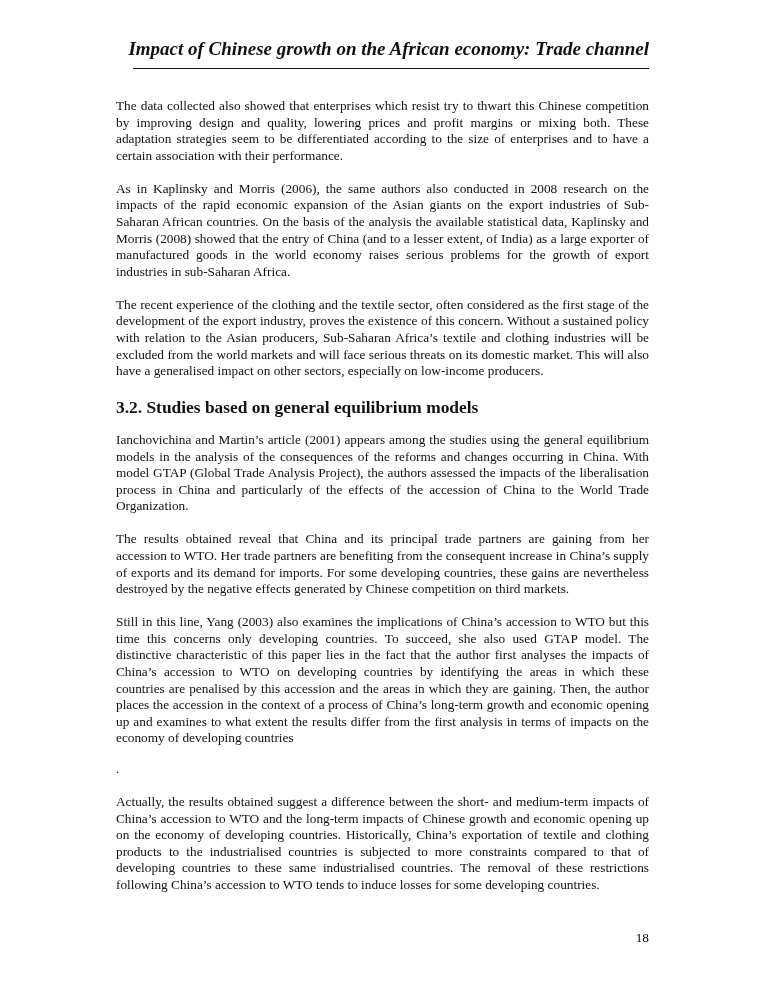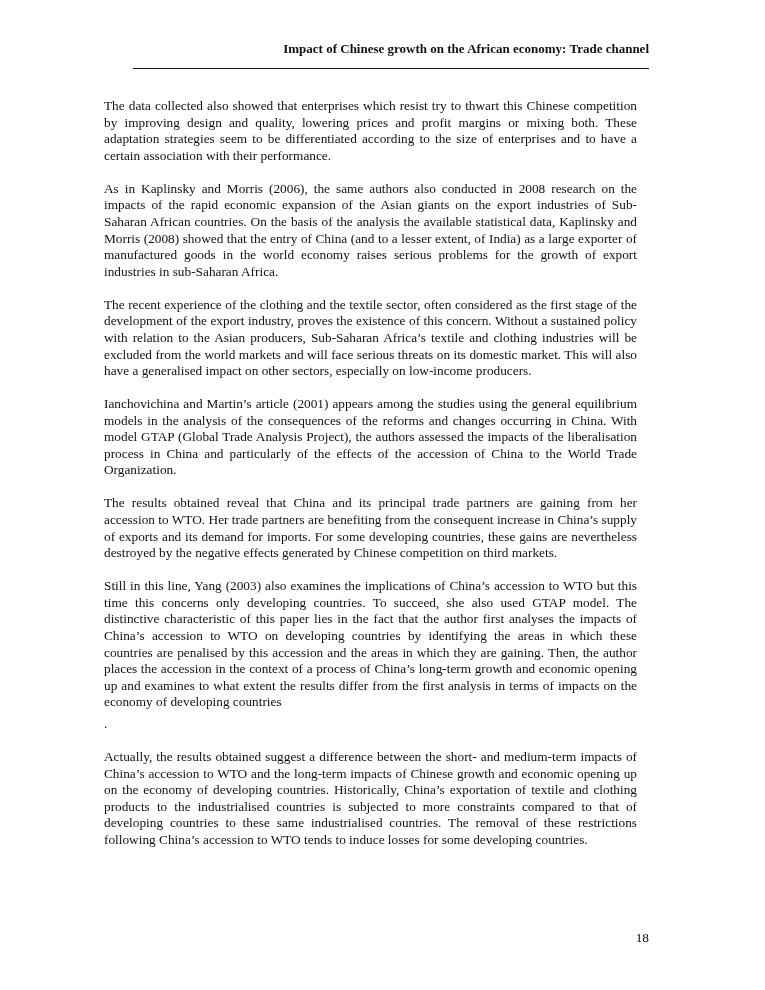--- a/index.html
+++ b/index.html
@@ -1,41 +1,42 @@
 <!DOCTYPE html>
 <html><head>
 <meta charset="utf-8">
 <style>
   html, body { margin: 0; padding: 0; background: #ffffff; }
   body { width: 765px; height: 990px; position: relative; overflow: hidden;
          font-family: "Liberation Serif", "DejaVu Serif", serif; color: #111; }
   .header-title { position: absolute; left: 116px; width: 533px; top: 41px; text-align: right;
-                  font-weight: bold; font-size: 13px; line-height: 16px; }
+                  font-style: italic; font-weight: bold; font-size: 19px; line-height: 16px; }
   .header-rule { position: absolute; left: 133px; width: 516px; top: 68px; height: 0;
                  border-top: 1.3px solid #111; }
-  .body-text { position: absolute; left: 104px; width: 533px; top: 98px;
+  .body-text { position: absolute; left: 116px; width: 533px; top: 98px;
                font-size: 13.3px; line-height: 16.6px; }
   .body-text p { margin: 0 0 16.4px 0; text-align: justify; }
-  .body-text p.no-gap { margin-bottom: 5px; }
+  .body-text p.no-gap { margin-bottom: 14px; }
   .section-heading { margin: 0 0 14px 0; font-weight: bold; font-size: 17.4px; line-height: 22px; }
   .dot-line { margin: 0; line-height: 16.6px; }
   .page-number { position: absolute; left: 560px; width: 89px; top: 930px; text-align: right;
                  font-size: 13.3px; line-height: 16px; }
 </style>
 </head>
 <body>
 
 <div class="header-title">Impact of Chinese growth on the African economy: Trade channel</div>
 <div class="header-rule"></div>
 
 <div class="body-text">
   <p>The data collected also showed that enterprises which resist try to thwart this Chinese competition by improving design and quality, lowering prices and profit margins or mixing both. These adaptation strategies seem to be differentiated according to the size of enterprises and to have a certain association with their performance.</p>
   <p>As in Kaplinsky and Morris (2006), the same authors also conducted in 2008 research on the impacts of the rapid economic expansion of the Asian giants on the export industries of Sub-Saharan African countries. On the basis of the analysis the available statistical data, Kaplinsky and Morris (2008) showed that the entry of China (and to a lesser extent, of India) as a large exporter of manufactured goods in the world economy raises serious problems for the growth of export industries in sub-Saharan Africa.</p>
   <p>The recent experience of the clothing and the textile sector, often considered as the first stage of the development of the export industry, proves the existence of this concern. Without a sustained policy with relation to the Asian producers, Sub-Saharan Africa’s textile and clothing industries will be excluded from the world markets and will face serious threats on its domestic market. This will also have a generalised impact on other sectors, especially on low-income producers.</p>
 
+  <h2 class="section-heading">3.2. Studies based on general equilibrium models</h2>
 
   <p>Ianchovichina and Martin’s article (2001) appears among the studies using the general equilibrium models in the analysis of the consequences of the reforms and changes occurring in China. With model GTAP (Global Trade Analysis Project), the authors assessed the impacts of the liberalisation process in China and particularly of the effects of the accession of China to the World Trade Organization.</p>
   <p>The results obtained reveal that China and its principal trade partners are gaining from her accession to WTO. Her trade partners are benefiting from the consequent increase in China’s supply of exports and its demand for imports. For some developing countries, these gains are nevertheless destroyed by the negative effects generated by Chinese competition on third markets.</p>
   <p class="no-gap">Still in this line, Yang (2003) also examines the implications of China’s accession to WTO but this time this concerns only developing countries. To succeed, she also used GTAP model. The distinctive characteristic of this paper lies in the fact that the author first analyses the impacts of China’s accession to WTO on developing countries by identifying the areas in which these countries are penalised by this accession and the areas in which they are gaining. Then, the author places the accession in the context of a process of China’s long-term growth and economic opening up and examines to what extent the results differ from the first analysis in terms of impacts on the economy of developing countries</p>
   <p class="dot-line">.</p>
   <p>Actually, the results obtained suggest a difference between the short- and medium-term impacts of China’s accession to WTO and the long-term impacts of Chinese growth and economic opening up on the economy of developing countries. Historically, China’s exportation of textile and clothing products to the industrialised countries is subjected to more constraints compared to that of developing countries to these same industrialised countries. The removal of these restrictions following China’s accession to WTO tends to induce losses for some developing countries.</p>
 </div>
 
 <div class="page-number">18</div>
 

